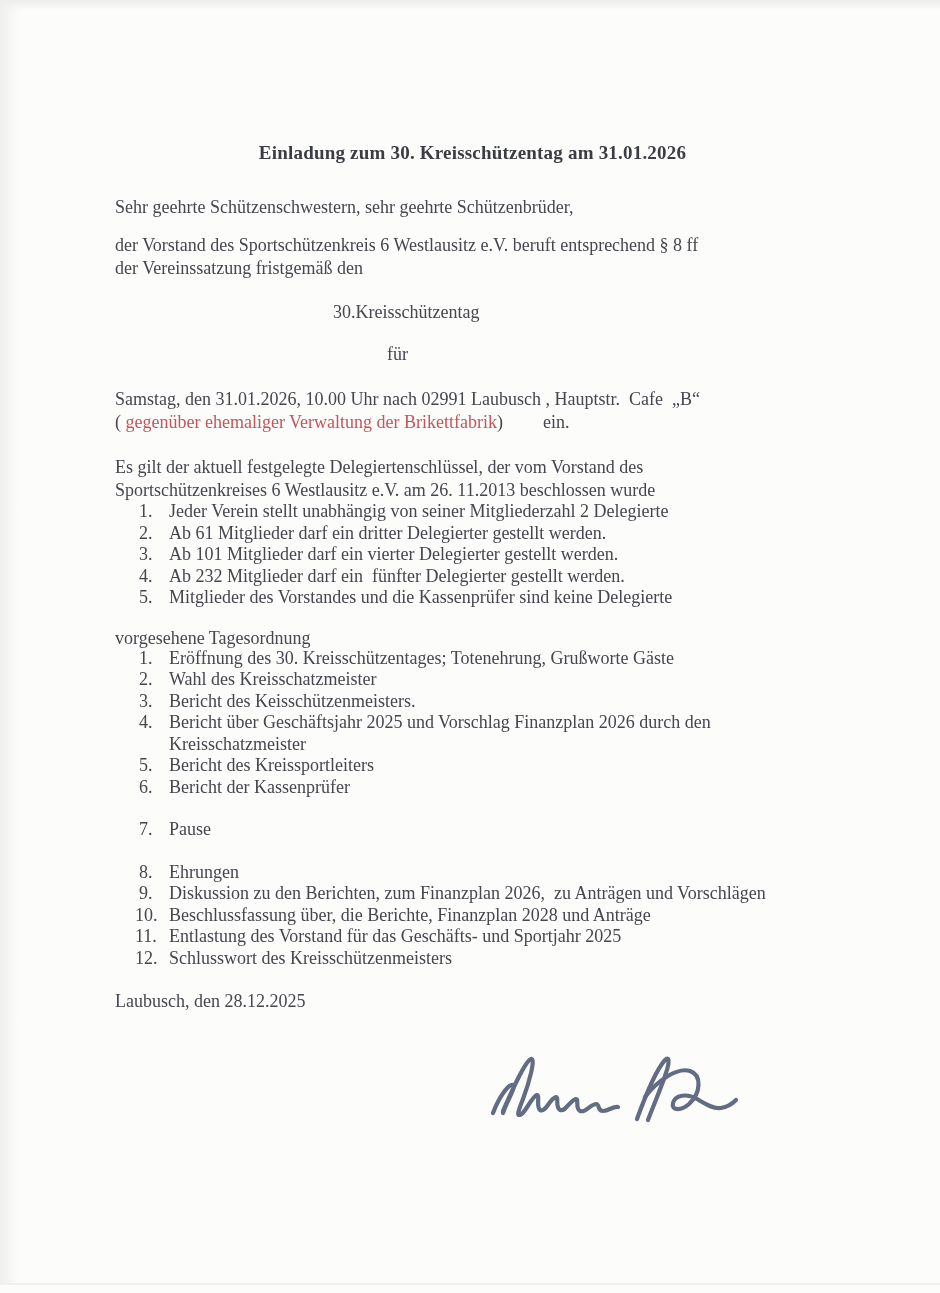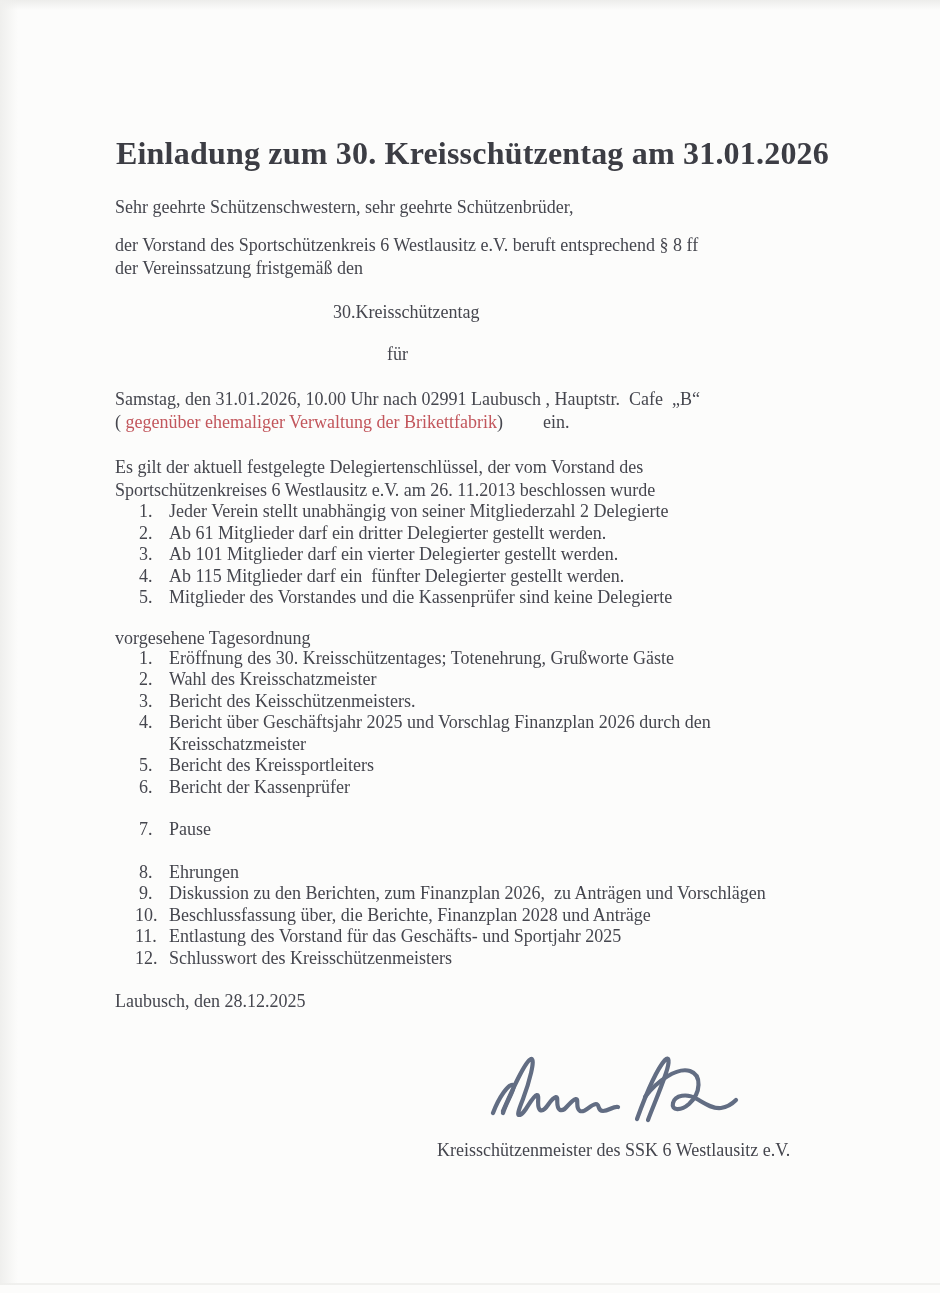--- a/index.html
+++ b/index.html
@@ -29,21 +29,21 @@
   }
   .content{
     position:relative;
     padding:138px 110px 0 115px;
     font-size:18px;
     line-height:23px;
   }
   .b{white-space:pre-wrap;}
   h1.title{
     margin:0;
-    font-size:32px;
+    font-size:19px;
     line-height:30px;
     font-weight:bold;
     text-align:center;
     color:#3c3d44;
     letter-spacing:.2px;
   }
   .salutation{margin:28px 0 0 0;}
   .intro{margin:15px 0 0 0;}
   .event-name{margin:22px 0 0 0;padding-left:218px;font-size:18px;line-height:21px;}
   .fuer{margin:21px 0 0 0;padding-left:272px;line-height:21px;}
@@ -97,21 +97,21 @@
       <li>
           <span class="num">2.</span>
           <span class="itxt b">Ab 61 Mitglieder darf ein dritter Delegierter gestellt werden.</span>
         </li>
       <li>
           <span class="num">3.</span>
           <span class="itxt b">Ab 101 Mitglieder darf ein vierter Delegierter gestellt werden.</span>
         </li>
       <li>
           <span class="num">4.</span>
-          <span class="itxt b">Ab 115 Mitglieder darf ein  fünfter Delegierter gestellt werden.</span>
+          <span class="itxt b">Ab 232 Mitglieder darf ein  fünfter Delegierter gestellt werden.</span>
         </li>
       <li>
           <span class="num">5.</span>
           <span class="itxt b">Mitglieder des Vorstandes und die Kassenprüfer sind keine Delegierte</span>
         </li>
     </ol>
 
     <div class="agenda-heading b">vorgesehene Tagesordnung</div>
 
     <ol class="plain agenda">
@@ -171,17 +171,16 @@
       <svg viewBox="0 0 262 78" xmlns="http://www.w3.org/2000/svg">
         <g fill="none" stroke="#556179" stroke-width="4.2" stroke-linecap="round" stroke-linejoin="round" opacity="0.92">
           <path d="M8 64 C 14 48, 24 34, 28 36 C 31 38, 22 52, 18 64"></path>
           <path d="M18 62 C 26 44, 40 12, 46 10 C 51 9, 44 34, 38 50 C 34 60, 32 66, 34 66 C 40 66, 46 48, 52 46 C 55 46, 51 58, 55 61 C 61 64, 64 50, 71 48 C 74 48, 70 58, 75 61 C 81 63, 84 52, 91 50 C 94 50, 90 59, 95 62 C 101 64, 104 56, 111 55 C 115 55, 112 62, 118 62 C 124 62, 128 57, 133 58"></path>
           <path d="M152 70 C 160 48, 172 20, 180 11 C 184 7, 185 12, 181 24 C 175 42, 167 60, 163 71"></path>
           <path d="M160 48 C 172 32, 192 18, 205 22 C 217 26, 216 44, 204 55 C 196 62, 186 62, 188 54 C 190 46, 202 44, 212 50 C 219 54, 227 60, 236 59 C 243 58, 248 54, 251 51"></path>
         </g>
       </svg>
     </div>
 
-    <div class="role b">Kreisschützenmeister des SSK 6 Westlausitz e.V.</div>
 
   </div>
   <div class="scan-bottom-edge"></div>
 </div>
 
 </body></html>

